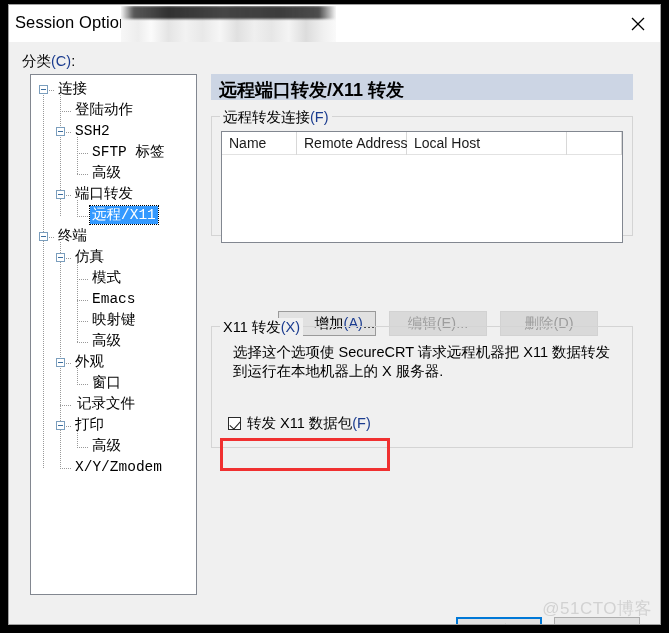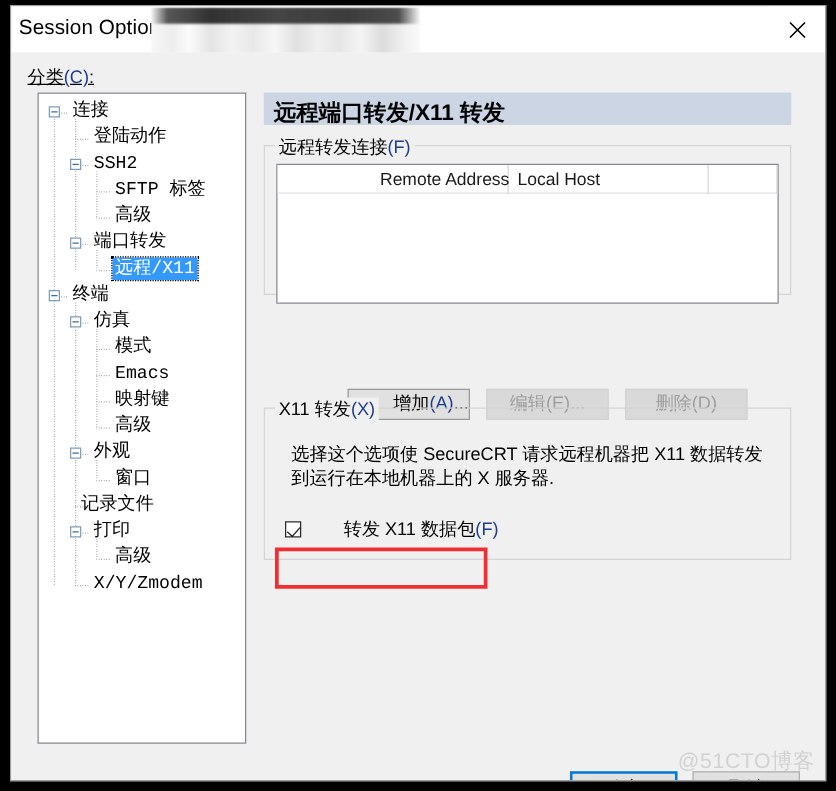--- a/index.html
+++ b/index.html
@@ -82,21 +82,21 @@
   #body {
     position: absolute;
     left: 0; top: 37px;
     width: 653px; height: 584px;
     background: #f0f0f0;
   }
 
   #cat-label {
     position: absolute;
     left: 13px; top: 10px;
-    font-size: 14.5px; color: #000; text-decoration: underline;
+    font-size: 14.5px; color: #000;
   }
   #cat-label .amp { color: #1b3c8f; }
 
   
   #tree-panel {
     position: absolute;
     left: 21px; top: 32px;
     width: 167px; height: 521px;
     background: #ffffff;
     border: 1px solid #828790;
@@ -235,21 +235,20 @@
   #btn-del  { left: 288px; top: 194px; width: 98px; }
 
   
   #x11-desc {
     position: absolute;
     left: 21px; top: 16px;
     width: 390px;
     font-size: 14.5px;
     color: #000;
     line-height: 19px;
-    margin-top: 12px;
   }
 
   
   #x11-check-row {
     position: absolute;
     left: 16px; top: 86px;
     height: 20px;
     display: flex;
     align-items: center;
     white-space: nowrap;
@@ -264,21 +263,21 @@
   }
   .cbox::after {
     content: "";
     position: absolute;
     left: 3px; top: 1px;
     width: 5px; height: 9px;
     border: solid #202020;
     border-width: 0 1.6px 1.6px 0;
     transform: rotate(42deg);
   }
-  #x11-check-label { font-size: 14.5px; color: #000; margin-left: 28px; }
+  #x11-check-label { font-size: 14.5px; color: #000; }
   #x11-check-label .amp { color: #1b3c8f; }
 
   
   #red-box {
     position: absolute;
     left: 211px; top: 396px;
     width: 170px; height: 33px;
     border: 3px solid #f03030;
     pointer-events: none;
   }
@@ -375,41 +374,42 @@
           <div class="hline" style="left: 46px; top: 246px; width: 11px;"></div>
           <div class="tnode" style="left: 59px; top: 235px; text-align: right;"><span class="lbl">映射键</span></div>
           <div class="hline" style="left: 46px; top: 267px; width: 11px;"></div>
           <div class="tnode" style="left: 59px; top: 256px;"><span class="lbl">高级</span></div>
           <div class="hline" style="left: 29px; top: 288px; width: 11px;"></div>
           <div class="exp" style="left: 25px; top: 283px;"></div>
           <div class="tnode" style="left: 42px; top: 277px;"><span class="lbl">外观</span></div>
           <div class="hline" style="left: 46px; top: 309px; width: 11px;"></div>
           <div class="tnode" style="left: 59px; top: 298px;"><span class="lbl">窗口</span></div>
           <div class="hline" style="left: 29px; top: 330px; width: 11px;"></div>
-          <div class="tnode" style="left: 32px; top: 319px;"><span class="lbl">记录文件</span></div>
+          <div class="tnode" style="left: 44px; top: 319px;"><span class="lbl">记录文件</span></div>
           <div class="hline" style="left: 29px; top: 351px; width: 11px;"></div>
           <div class="exp" style="left: 25px; top: 346px;"></div>
           <div class="tnode" style="left: 42px; top: 340px;"><span class="lbl">打印</span></div>
           <div class="hline" style="left: 46px; top: 372px; width: 11px;"></div>
           <div class="tnode" style="left: 59px; top: 361px;"><span class="lbl">高级</span></div>
           <div class="hline" style="left: 29px; top: 393px; width: 11px;"></div>
           <div class="tnode" style="left: 42px; top: 382px;"><span class="lbl">X/Y/Zmodem</span></div>
         </div>
 
       <div id="content">
 
         <div id="page-header">
           <span>远程端口转发/X11 转发</span>
         </div>
 
         <div class="group" id="grp-forward">
           <div class="gtitle">远程转发连接<span class="amp">(F)</span></div>
 
           <div id="listview">
             <div id="list-header">
+                <div class="col" style="left: 0px; width: 75px;">Name</div>
                 <div class="col" style="left: 75px; width: 110px;">Remote Address</div>
                 <div class="col" style="left: 185px; width: 160px;">Local Host</div>
                 <div class="col" style="left: 345px; width: 55px;"></div>
               </div>
           </div>
 
           <div class="btn enabled" id="btn-add">增加<span class="amp">(A)</span>...</div>
           <div class="btn disabled" id="btn-del">删除<span class="amp">(D)</span></div>
           <div class="btn disabled" id="btn-edit">编辑<span class="amp">(E)</span>...</div>
         </div>

